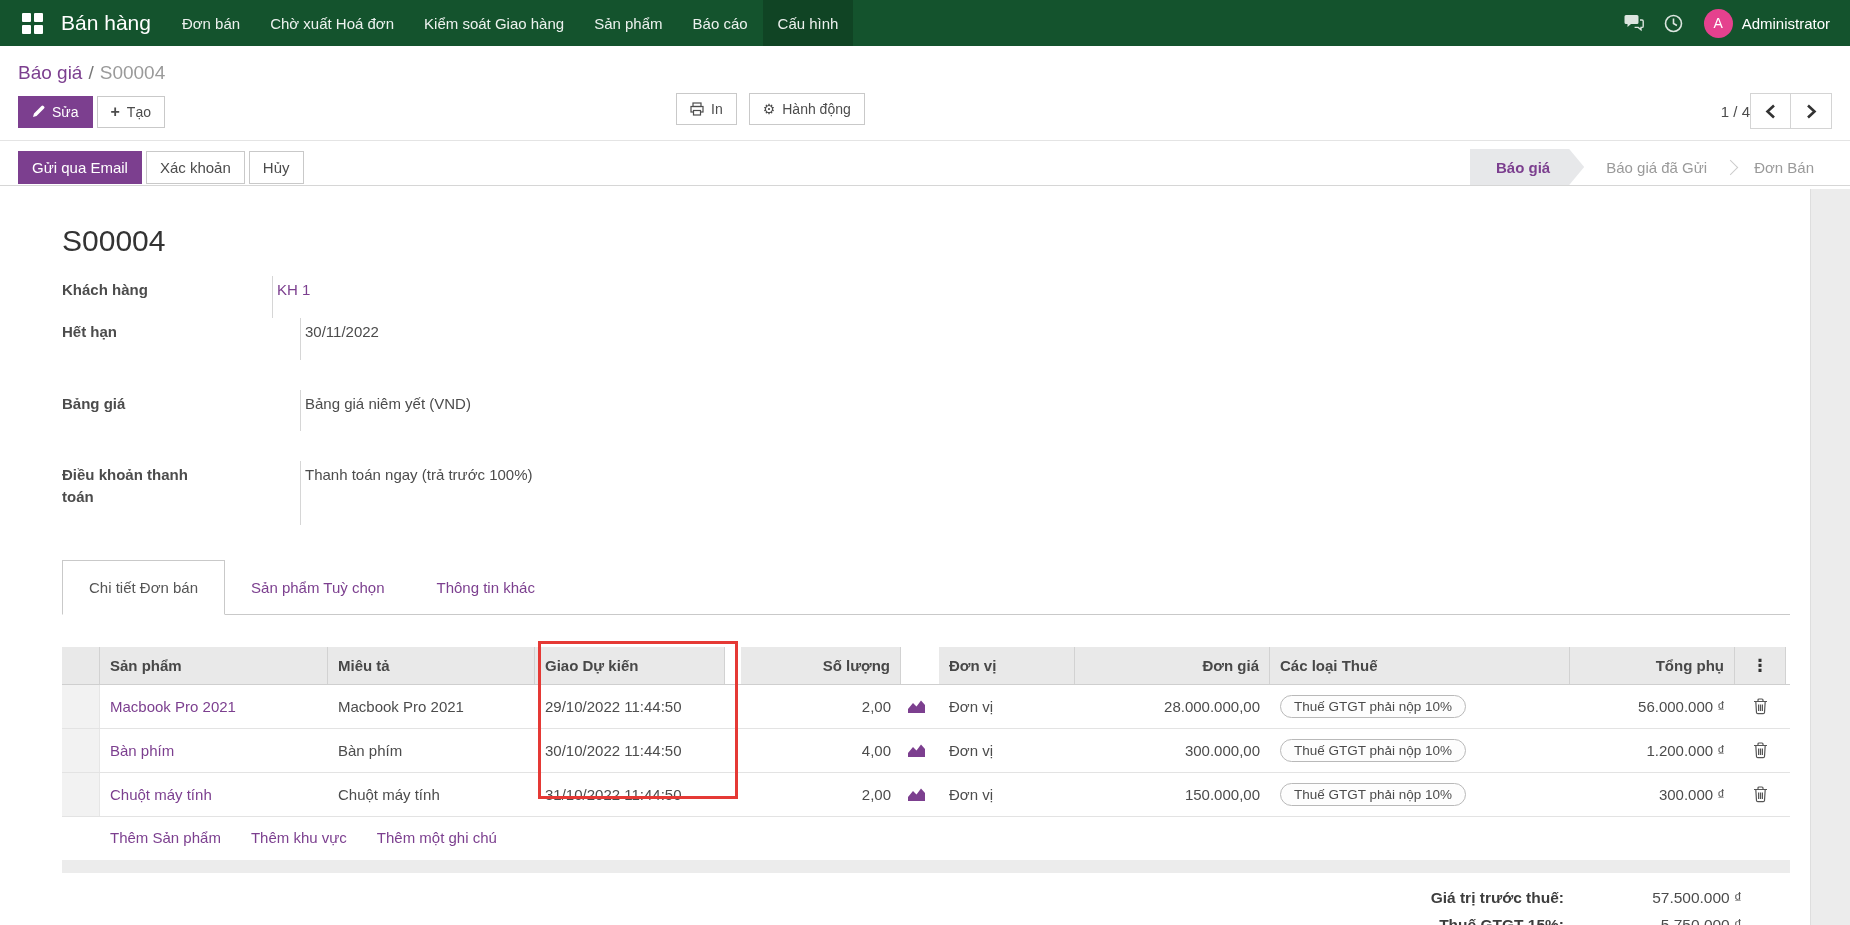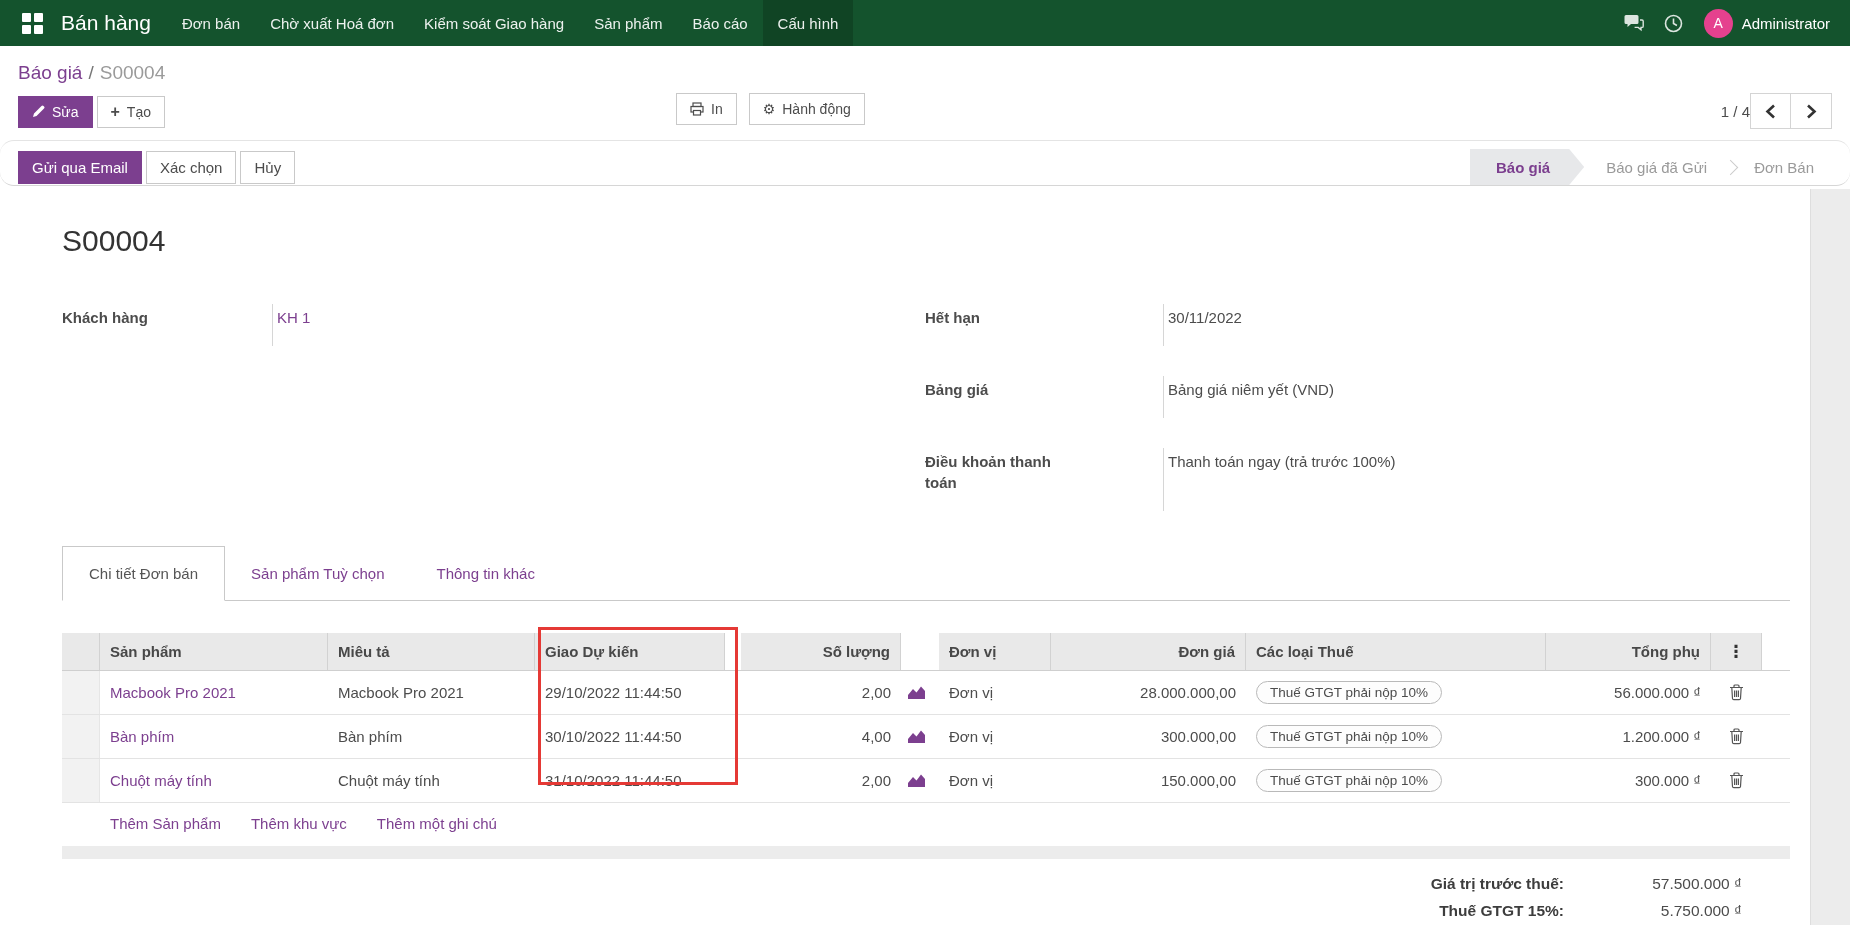--- a/index.html
+++ b/index.html
@@ -37,35 +37,35 @@
   .center-btns .btn + .btn { margin-left:12px; }
   .pager { position:absolute; right:18px; top:0; display:flex; align-items:center; }
   .pager-text { font-size:15px; color:#4c4c4c; }
   .pager-nav { display:flex; }
   .pager-btn { width:41px; height:36px; background:#fff; border:1px solid #d4d4d4; display:flex;
     align-items:center; justify-content:center; cursor:pointer; }
   .pager-btn + .pager-btn { border-left:none; }
 
   
   .statusbar { margin-top:10px; height:46px; border-top:1px solid #e4e4e4; border-bottom:1px solid #d6d6d6;
-    display:flex; align-items:center; padding:8px 14px 0 18px;border-radius:14px; }
+    display:flex; align-items:center; padding:8px 14px 0 18px; }
   .status-btns { display:flex; }
   .status-btns .btn { font-size:15px; }
   .steps { margin-left:auto; display:flex; align-items:center; height:100%; }
   .step { font-size:15px; color:#9a9a9a; padding:0 22px; display:flex; align-items:center; height:100%; cursor:pointer; }
   .step.active { background:#e7e8ea; color:#7c3f8f; font-weight:600; padding:0 34px 0 26px;
     clip-path:polygon(0 0, calc(100% - 15px) 0, 100% 50%, calc(100% - 15px) 100%, 0 100%); }
   .step-sep { width:11px; height:11px; border-top:1px solid #ccc; border-right:1px solid #ccc;
     transform:rotate(45deg); margin:0 -4px; }
 
   
   .sheet { position:relative; width:1810px; padding-left:62px; }
   .sheet-inner { width:1728px; }
   h1.doc-title { font-size:30px; font-weight:500; color:#333; margin-top:38px; }
-  .fields { display:flex; margin-top:46px; }
+  .fields { display:flex; margin-top:18px;flex-direction:column; }
   .fgroup { display:grid; grid-template-columns:210px 1fr; align-content:start; }
   .fgroup.right { grid-template-columns:208px 1fr;gap:30px; }
   .fgroup.left { width:863px; }
   .fgroup.right { flex:1; }
   .flabel { font-weight:700; font-size:15px; color:#4c4c4c; padding:3px 56px 17px 0; line-height:1.45; }
   .fvalue { border-left:1px solid #d6d6d6; padding:3px 0 17px 4px; font-size:15px; line-height:1.45; }
   .fvalue.link { color:#7c3f8f; cursor:pointer; }
 
   
   .tabs { display:flex; align-items:flex-end; margin-top:50px; border-bottom:1px solid #c9c9c9; height:40px; }
@@ -77,21 +77,21 @@
   
   .olist { position:relative; margin-top:32px; font-size:15px; }
   .orow { display:flex; align-items:stretch; }
   .ocell { display:flex; align-items:center; padding:0 10px; overflow:hidden; white-space:nowrap; }
   .head .ocell { background:#e9e9e9; font-weight:700; color:#484848; border-right:1px solid #d2d2d2; height:37px; }
   .head .ocell.blank { background:#fff; border-right:none; }
   .head { border-bottom:1px solid #cfcfcf; }
   .body-row { border-bottom:1px solid #e3e3e3; height:44px; }
   .col-handle{width:38px;} .col-product{width:228px;} .col-desc{width:207px;} .col-date{width:190px;}
   .col-spacer{width:16px; padding:0;} .col-qty{width:160px; justify-content:flex-end;}
-  .col-chart{width:38px; padding:0 6px;} .col-uom{width:112px;} .col-price{width:195px; justify-content:flex-end;}
+  .col-chart{width:38px; padding:0 6px;} .col-uom{width:136px;} .col-price{width:195px; justify-content:flex-end;}
   .col-tax{width:300px;} .col-sub{width:165px; justify-content:flex-end;} .col-trash{width:51px; justify-content:center;}
   .body-row .col-handle { background:#f2f2f2; border-right:1px solid #e6e6e6; }
   .cell-link { color:#7c3f8f; cursor:pointer; }
   .tax-pill { border:1px solid #b9b9b9; border-radius:999px; padding:3px 13px; font-size:13.5px;
     color:#4c4c4c; background:#fdfdfd; white-space:nowrap; }
   .kebab { font-size:17px; font-weight:700; color:#333; cursor:pointer; }
   .trash-btn, .chart-btn { cursor:pointer; display:flex; align-items:center; }
   .red-box { position:absolute; left:476px; top:-6px; width:200px; height:158px;
     border:3px solid #e53935; pointer-events:none; }
   .add-links { display:flex; gap:30px; padding:12px 0 13px 48px; font-size:15px; }
@@ -200,21 +200,21 @@
               <path d="M2 1.5 L8.5 7.5 L2 13.5" fill="none" stroke="#333" stroke-width="2.6"></path>
             </svg>
         </div>
       </div>
     </div>
   </div>
 
   <div class="statusbar">
     <div class="status-btns">
       <button class="btn primary">Gửi qua Email</button>
-      <button class="btn">Xác chọn</button>
+      <button class="btn">Xác khoản</button>
       <button class="btn">Hủy</button>
     </div>
     <div class="steps">
       <div class="step active">Báo giá</div>
       <div class="step">Báo giá đã Gửi</div>
       <span class="step-sep"></span>
       <div class="step">Đơn Bán</div>
     </div>
   </div>
 

